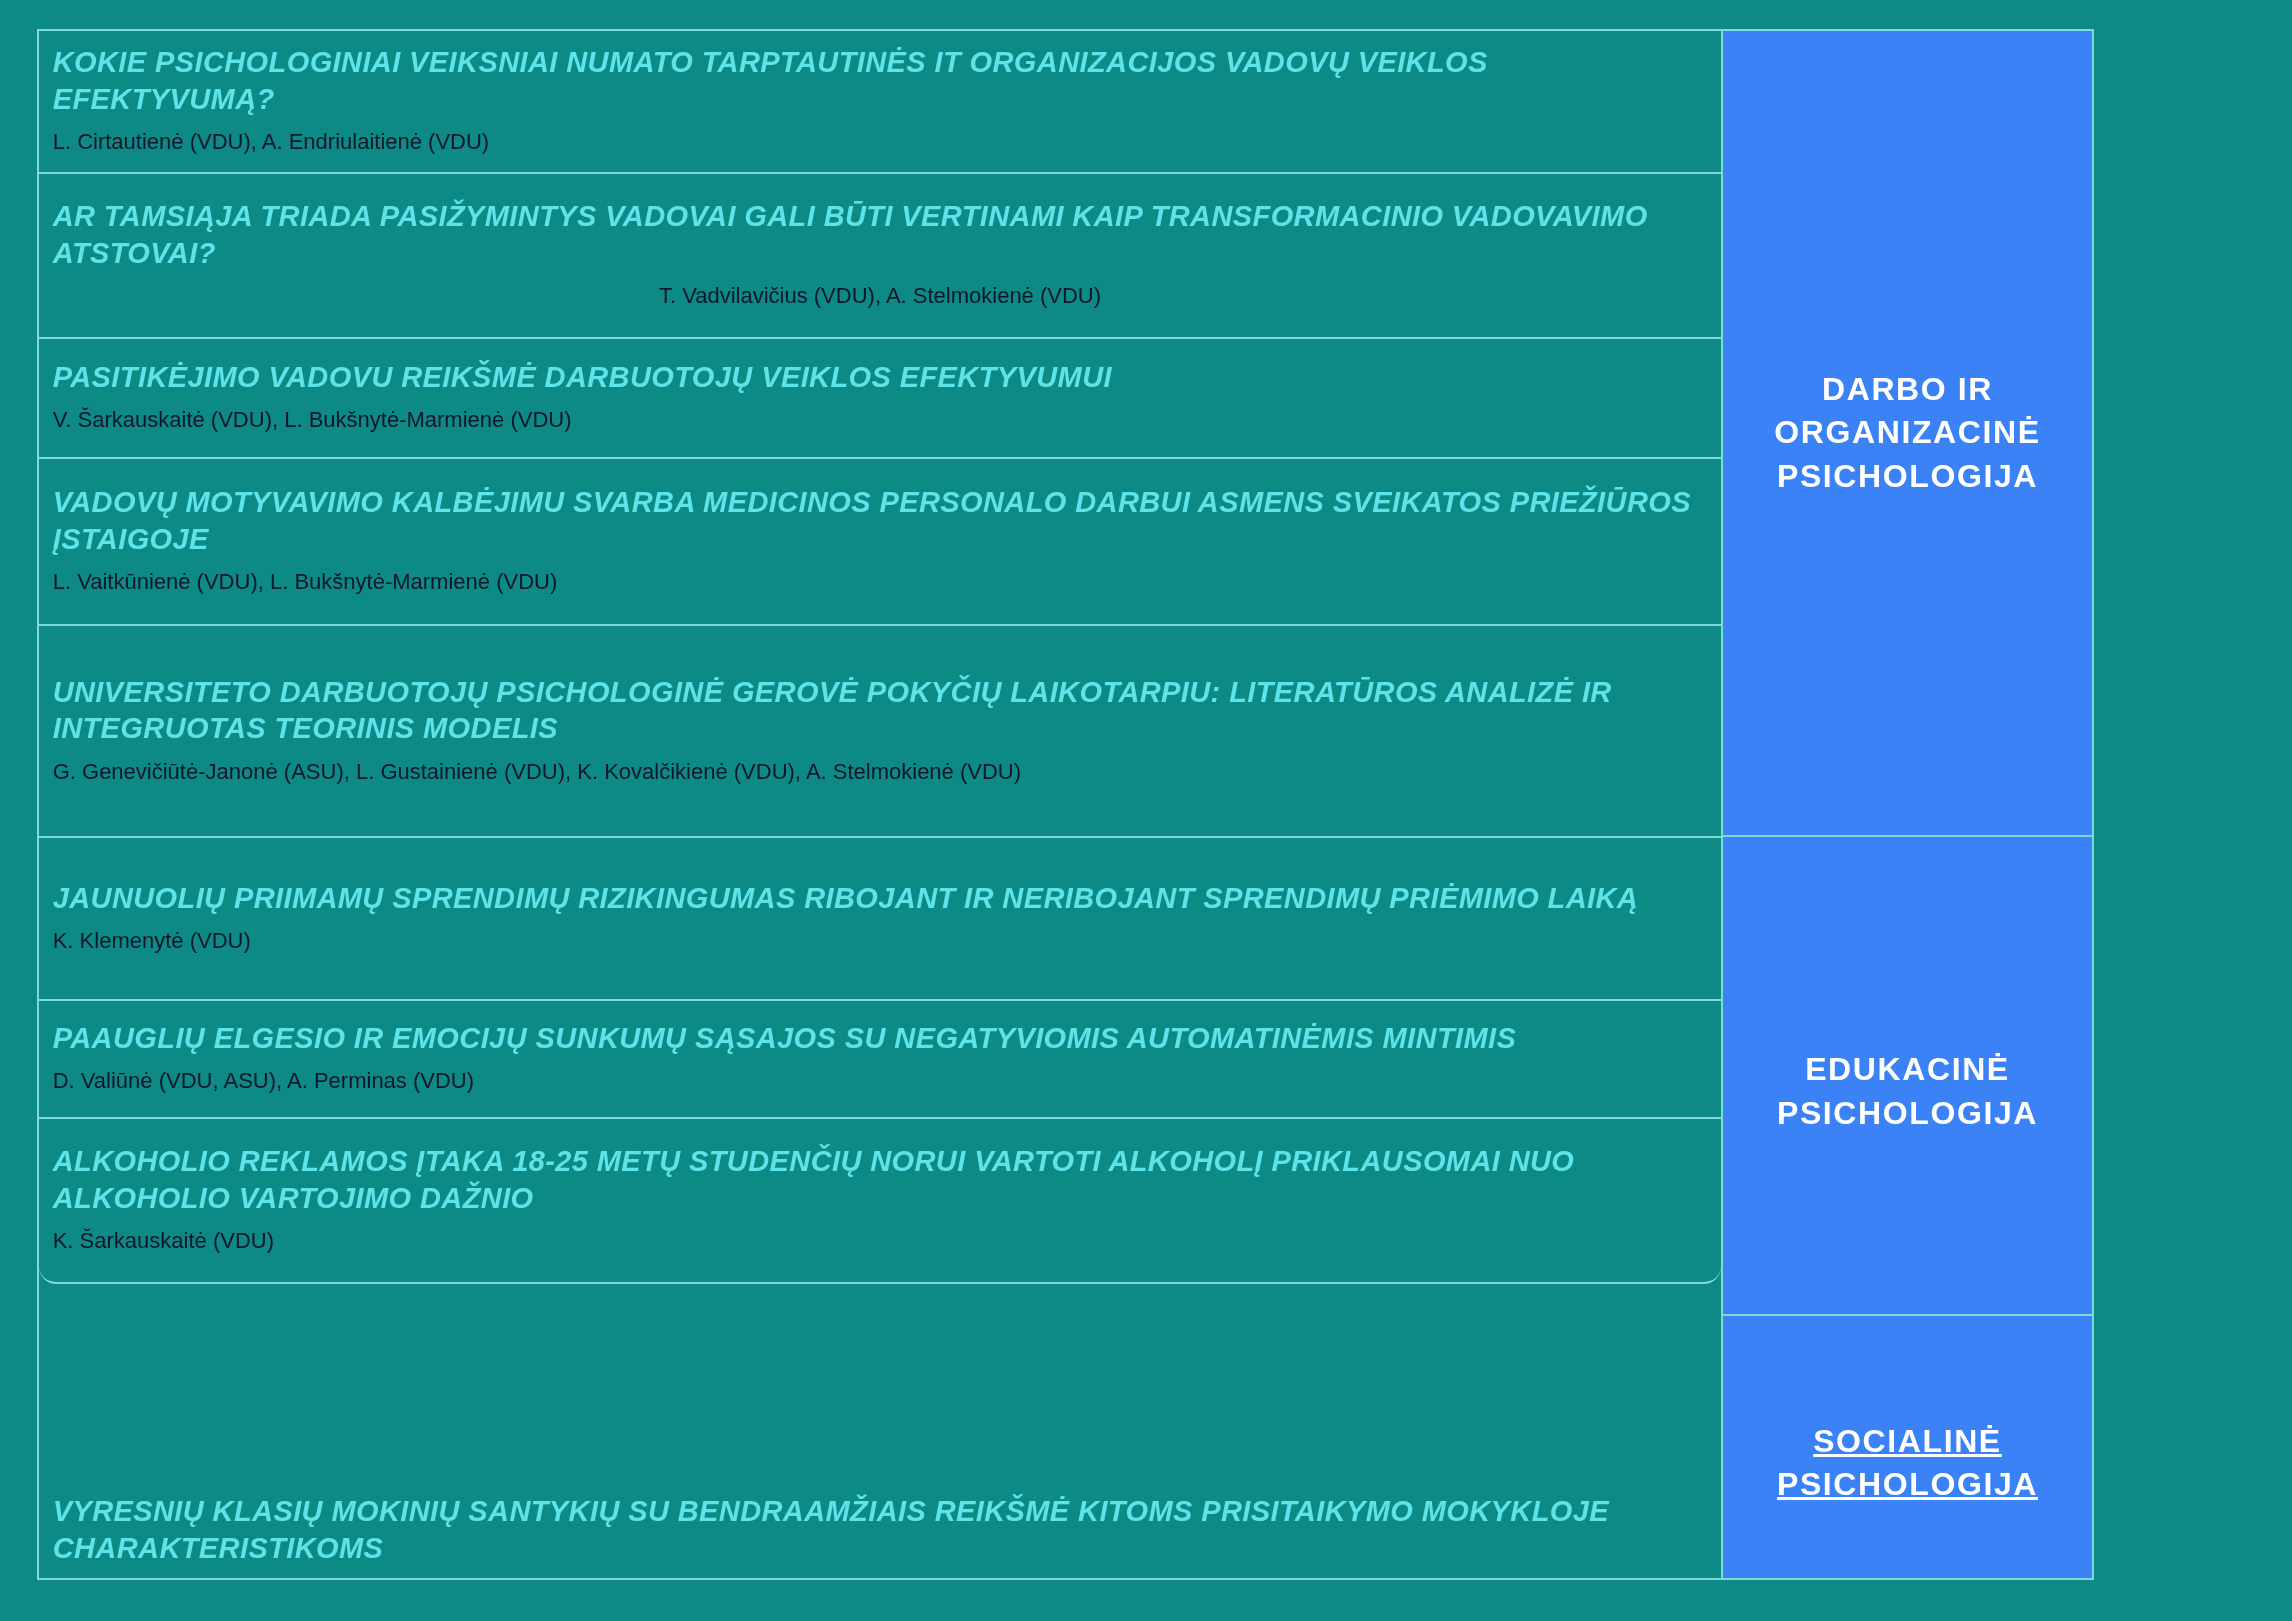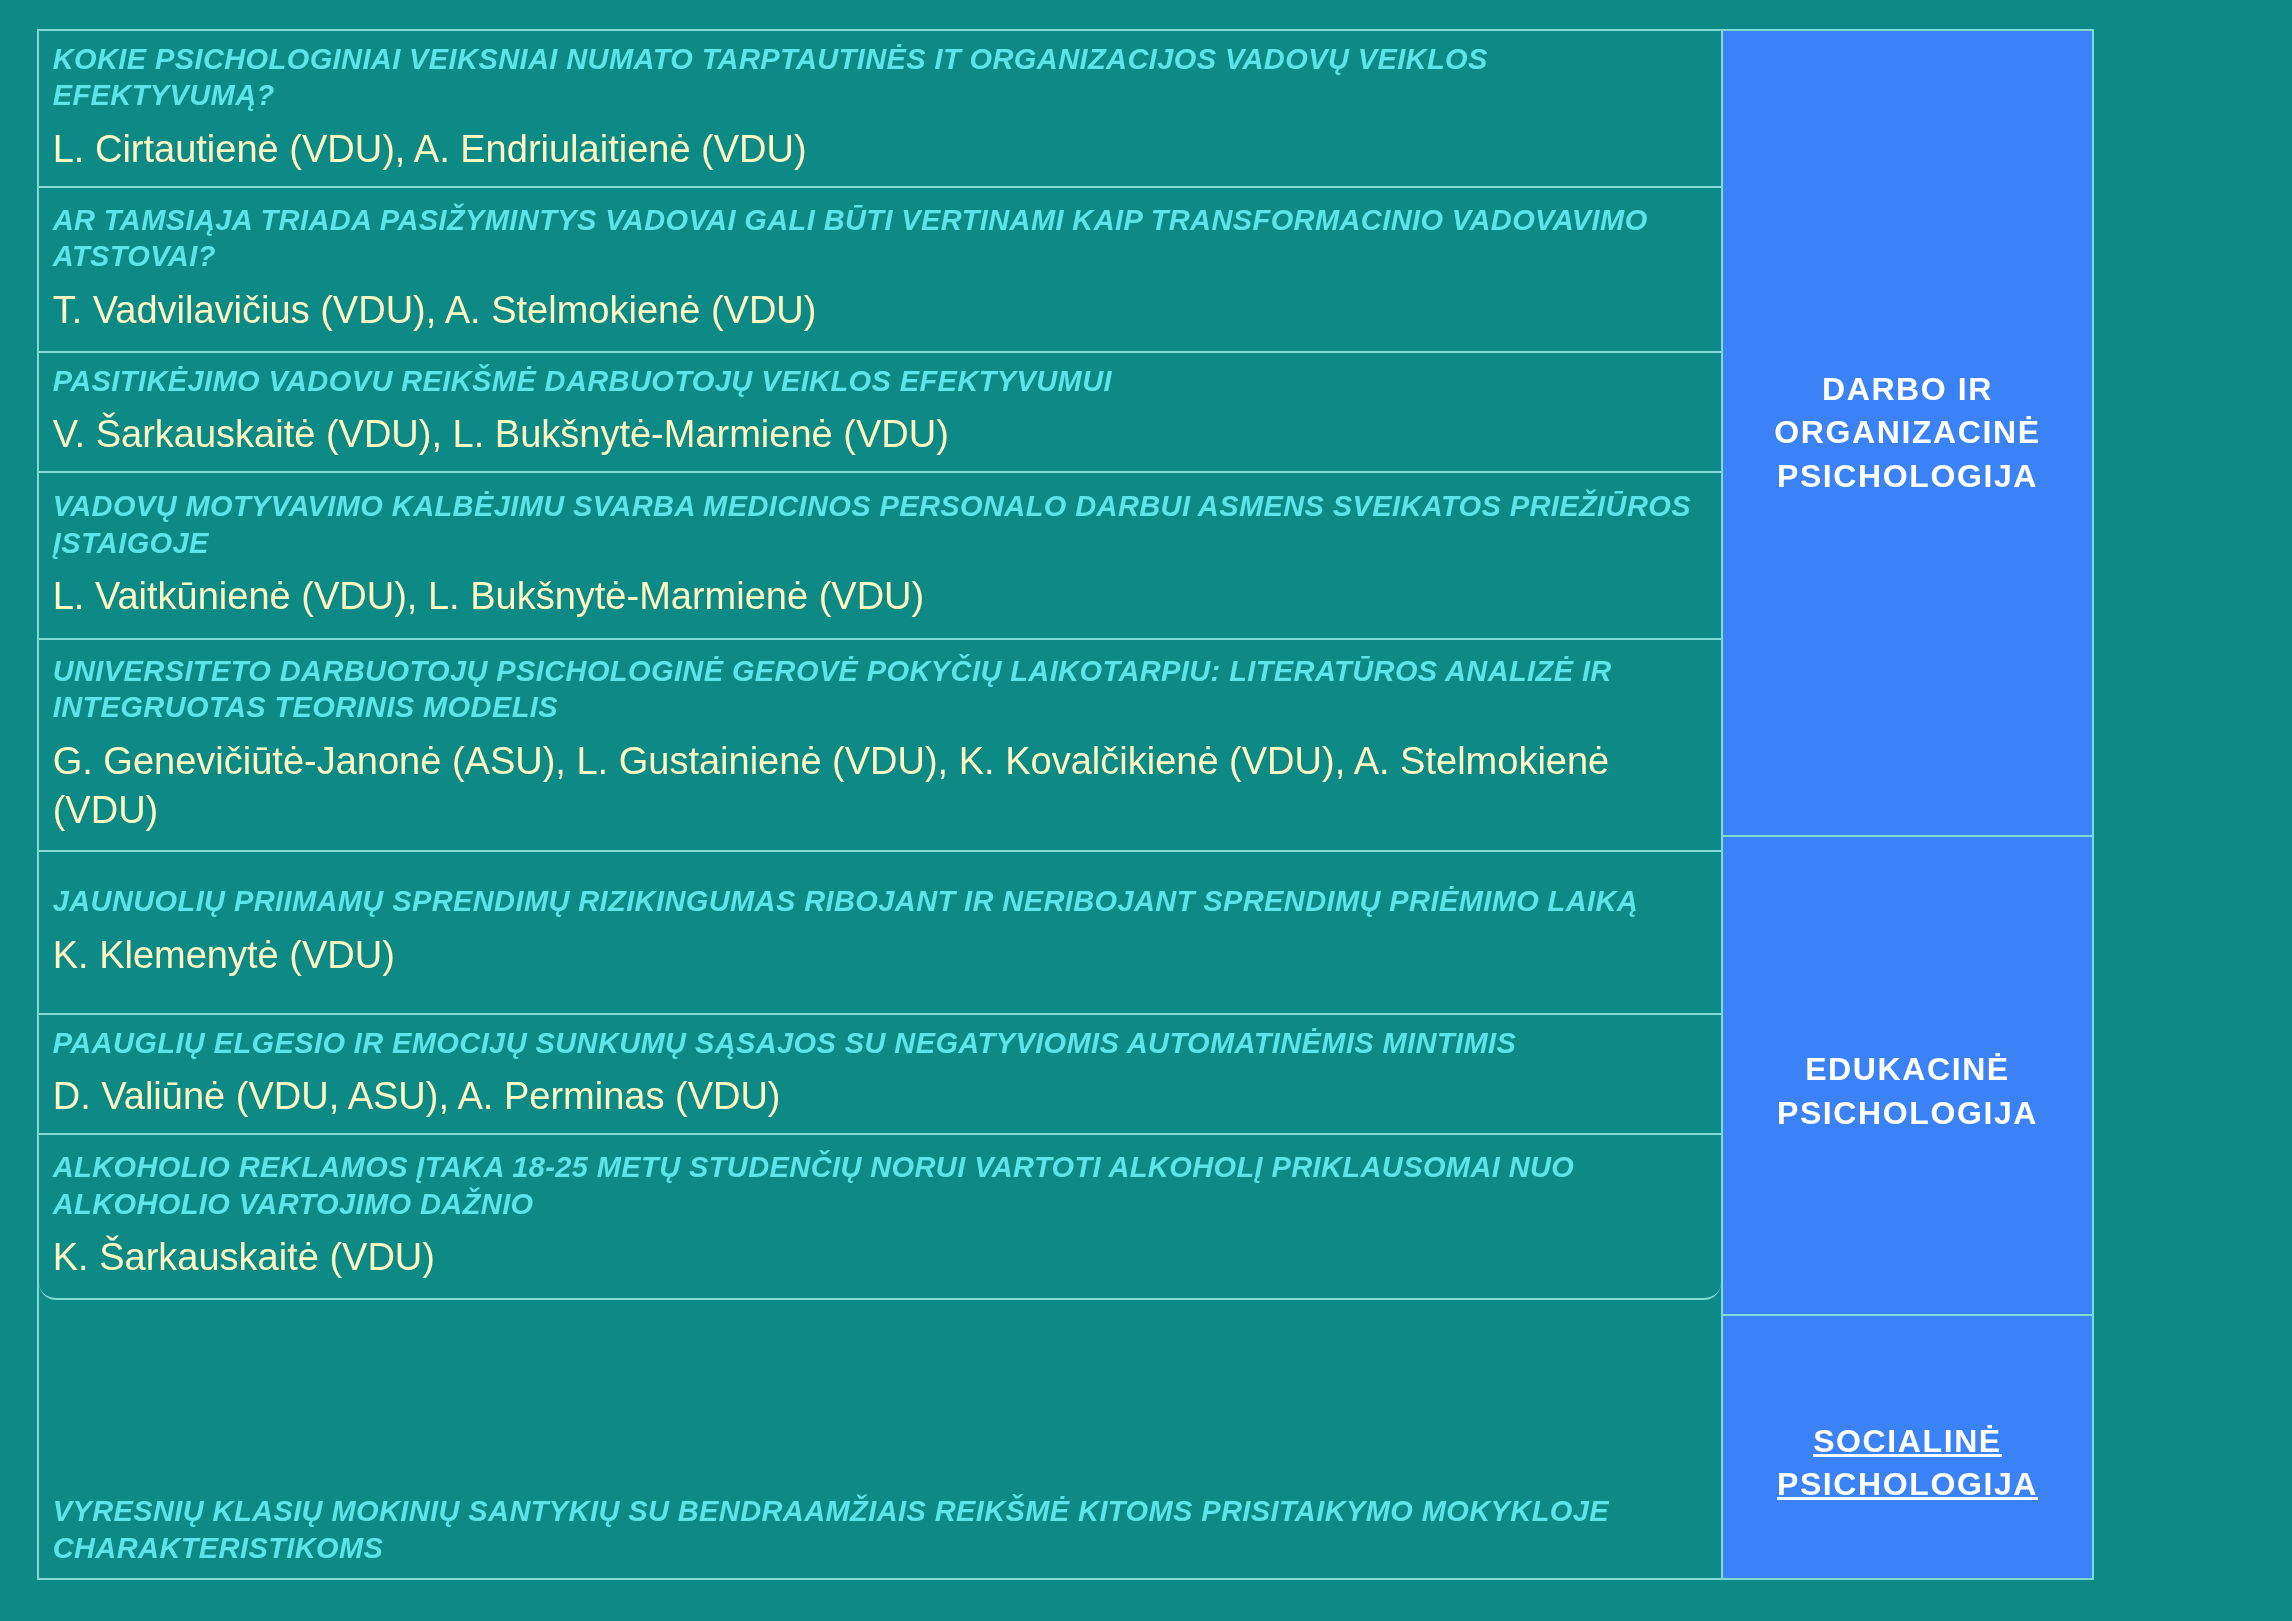--- a/index.html
+++ b/index.html
@@ -56,22 +56,22 @@
   .entry-title {
     color: #5ee3e8;
     font-style: italic;
     font-weight: bold;
     font-size: 29px;
     line-height: 1.26;
     letter-spacing: 0.4px;
     text-transform: uppercase;
   }
   .entry-authors {
-    color: #fef9c3;
-    font-size: 38px;
+    color: #0f172a;
+    font-size: 22px;
     line-height: 1.3;
     margin-top: 10.8px;
   }
   .cat {
     box-sizing: border-box;
     border-bottom: 2px solid #7fd9d4;
     display: flex;
     align-items: center;
     justify-content: center;
     text-align: center;
@@ -93,21 +93,21 @@
 <div id="page">
   <div class="table">
 
     <div class="col-left">
 
       <div class="entry" style="flex: 0 0 143px;">
         <div class="entry-title">KOKIE PSICHOLOGINIAI VEIKSNIAI NUMATO TARPTAUTINĖS IT ORGANIZACIJOS VADOVŲ VEIKLOS EFEKTYVUMĄ?</div>
         <div class="entry-authors">L. Cirtautienė (VDU), A. Endriulaitienė (VDU)</div>
       </div>
 
-      <div class="entry" style="flex: 0 0 165px;">
+      <div class="entry" style="flex: 0 0 165px; align-items: center;">
         <div class="entry-title">AR TAMSIĄJA TRIADA PASIŽYMINTYS VADOVAI GALI BŪTI VERTINAMI KAIP TRANSFORMACINIO VADOVAVIMO ATSTOVAI?</div>
         <div class="entry-authors">T. Vadvilavičius (VDU), A. Stelmokienė (VDU)</div>
       </div>
 
       <div class="entry" style="flex: 0 0 120px;">
         <div class="entry-title">PASITIKĖJIMO VADOVU REIKŠMĖ DARBUOTOJŲ VEIKLOS EFEKTYVUMUI</div>
         <div class="entry-authors">V. Šarkauskaitė (VDU), L. Bukšnytė-Marmienė (VDU)</div>
       </div>
 
       <div class="entry" style="flex: 0 0 167px;">

